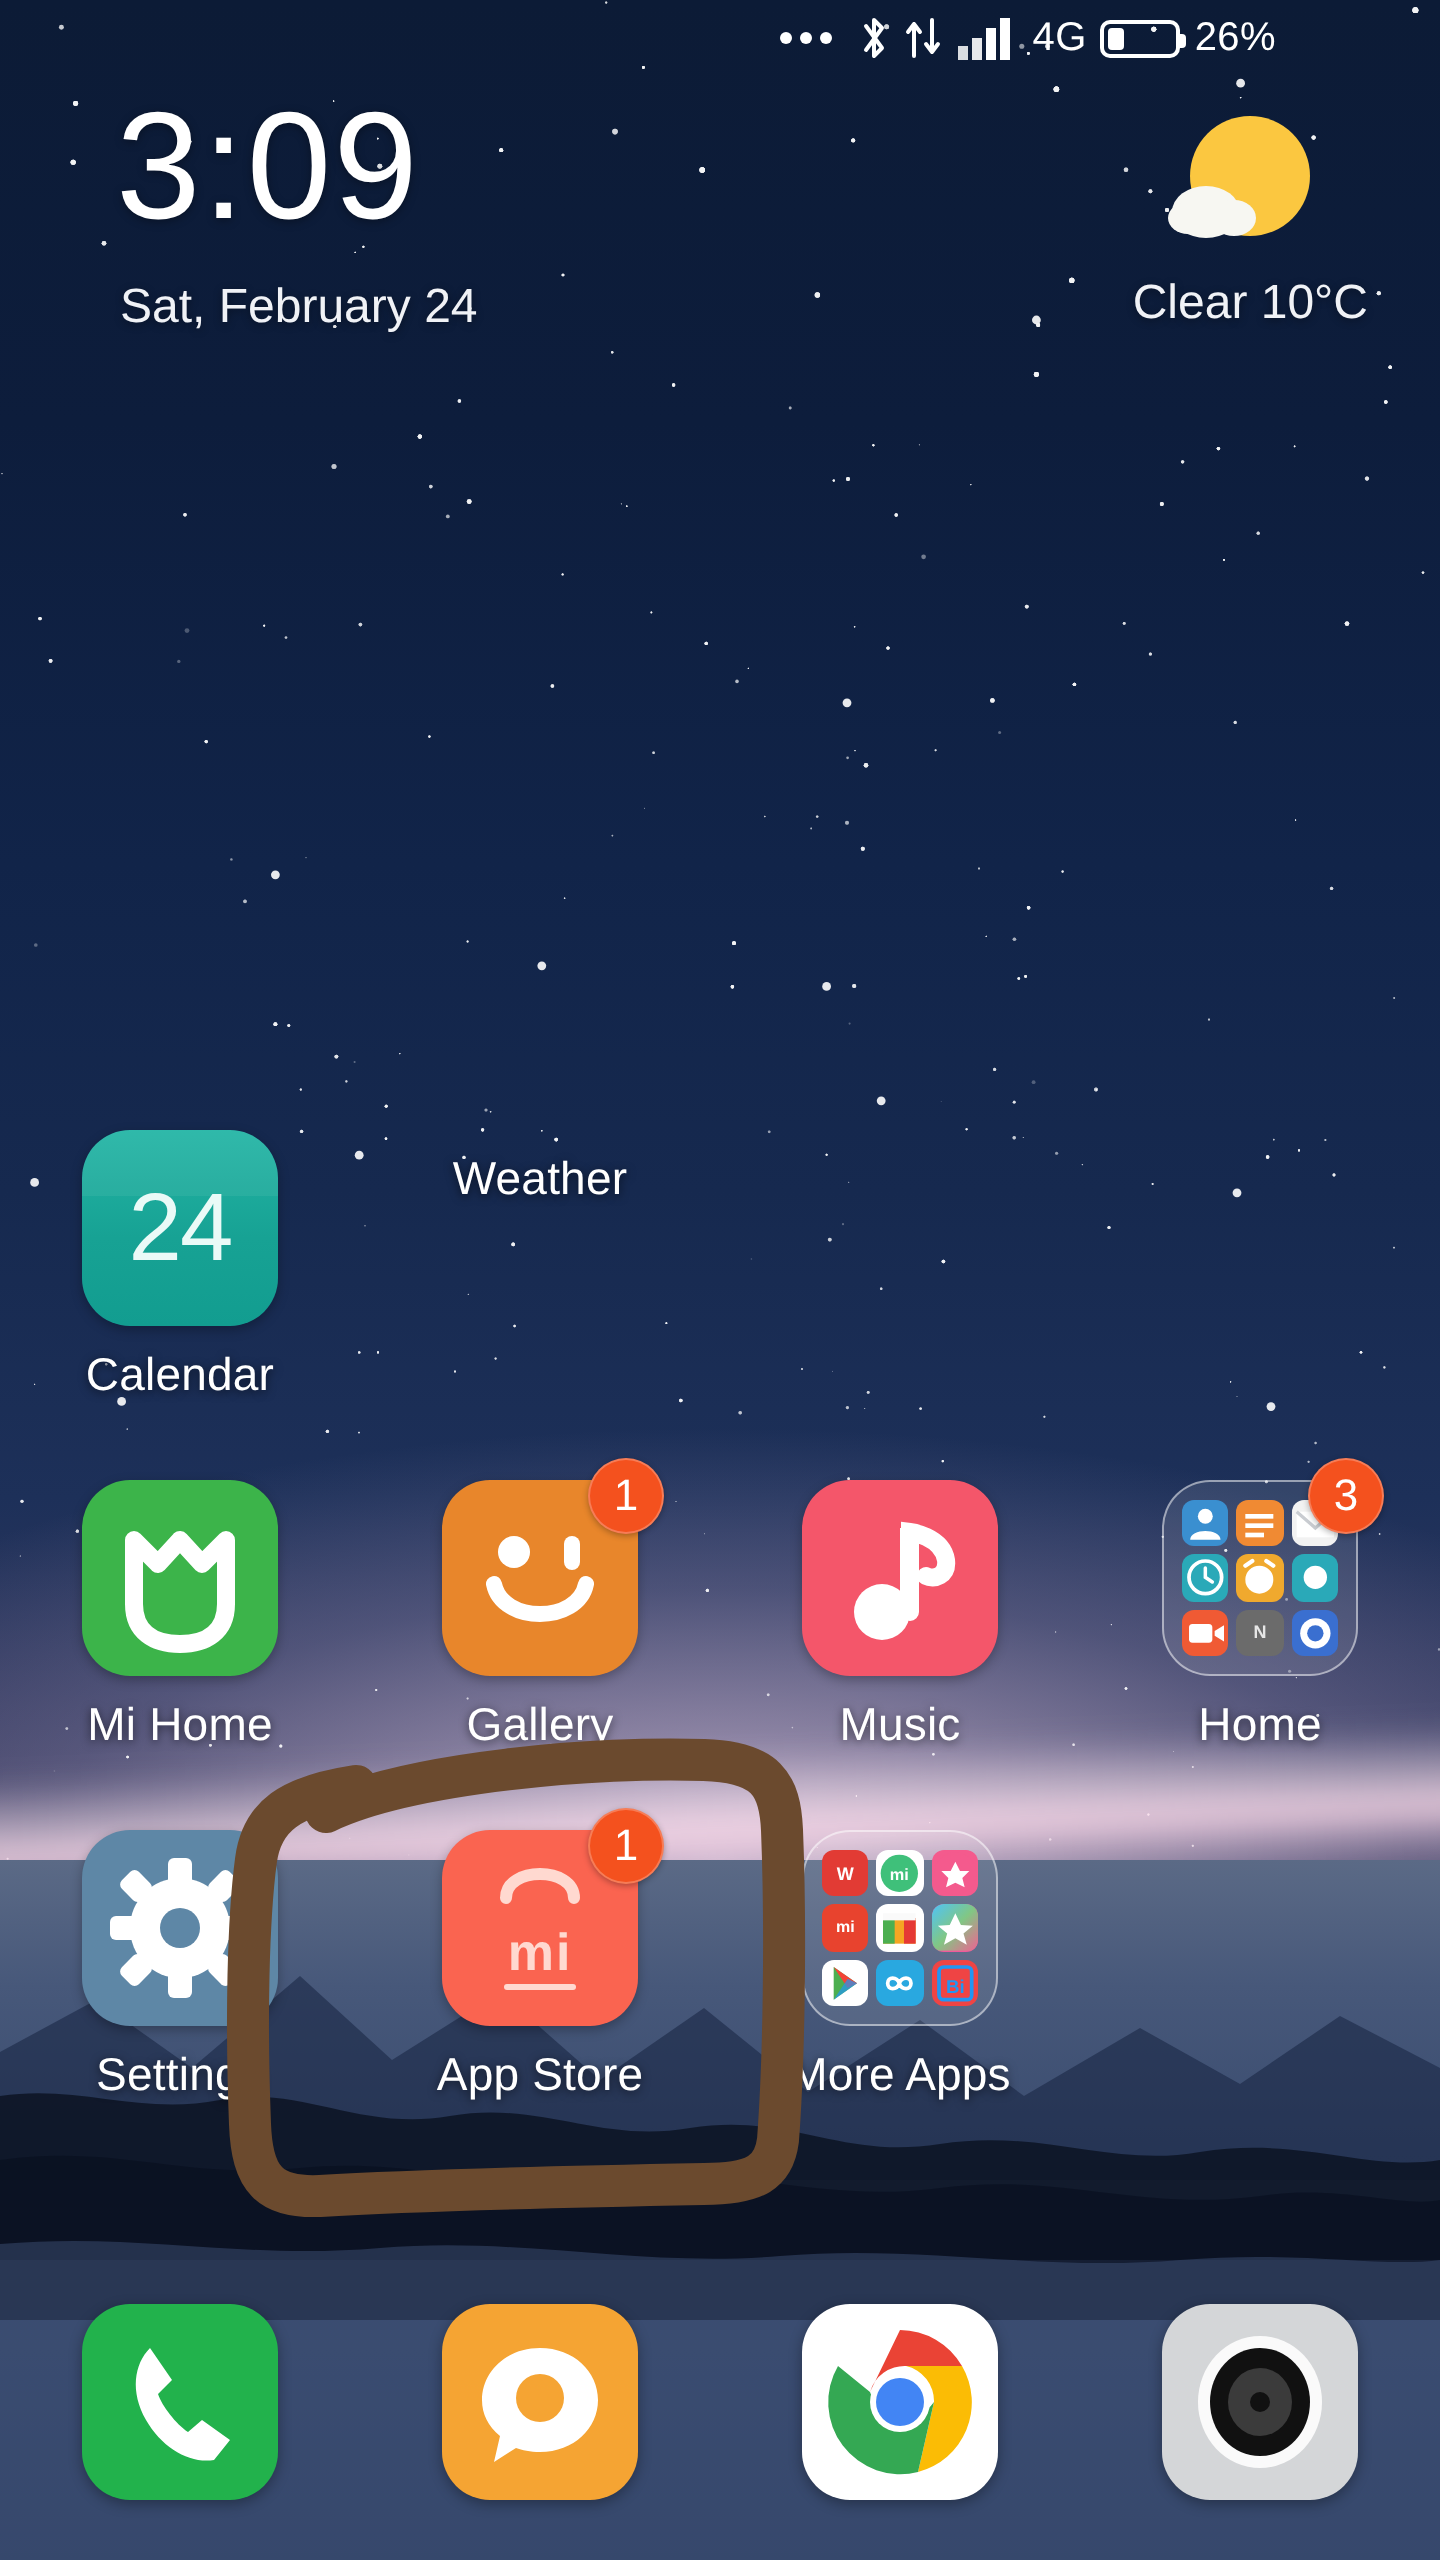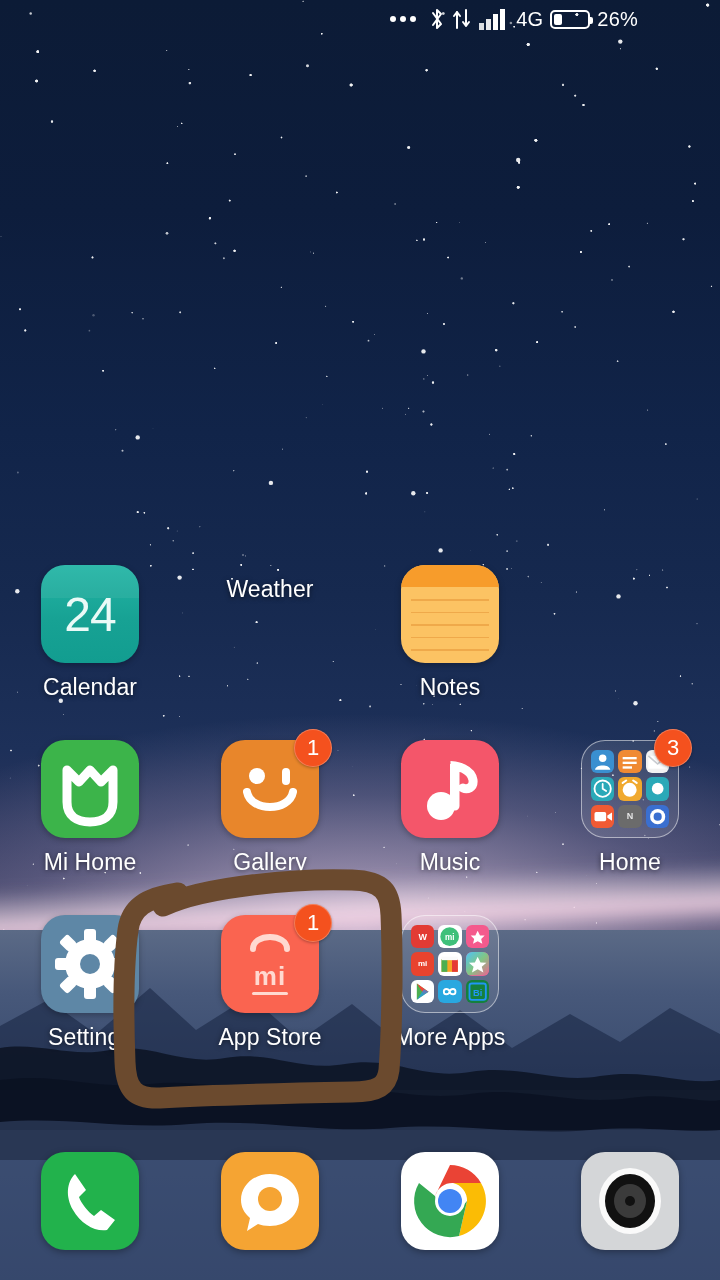--- a/index.html
+++ b/index.html
@@ -1585,20 +1585,33 @@
         <rect x="21" y="1" width="5" height="21" fill="#fff"></rect>
       </svg>
     </span>
     <span class="sb-text">4G</span>
     <span class="batt">
       <span class="batt-fill" id="batt-fill" style="width: 8px;"></span>
     </span>
     <span class="sb-text">26%</span>
   </div>
 
+  <div class="widget">
+    <div class="clock-time">3:09</div>
+    <div class="clock-date">Sat, February 24</div>
+    <div class="weather-ico">
+      <svg viewBox="0 0 84 72" width="84" height="72">
+        <circle cx="48" cy="32" r="30" fill="#fbc740"></circle>
+        <ellipse cx="26" cy="50" rx="17" ry="13" fill="#f7f7f2"></ellipse>
+        <ellipse cx="40" cy="53" rx="11" ry="9" fill="#f7f7f2"></ellipse>
+        <ellipse cx="17" cy="53" rx="10" ry="8" fill="#f7f7f2"></ellipse>
+      </svg>
+    </div>
+    <div class="weather-text">Clear  10°C</div>
+  </div>
 
   <div class="grid">
 
     <div class="row">
 
       <div class="cell">
         <div class="icon-wrap">
           <div class="icon" style="background:linear-gradient(180deg,#23b5a5 0%,#17a294 55%,#129d90 100%);">
             <div style="position:absolute;left:0;top:0;width:100%;height:34%;background:rgba(255,255,255,.06);"></div>
             <div style="position:absolute;inset:0;display:flex;align-items:center;justify-content:center;
@@ -1606,35 +1619,20 @@
           </div>
         </div>
         <div class="label">Calendar</div>
       </div>
 
       <div class="cell">
         <div class="label">Weather</div>
       </div>
 
 
-      <div class="cell">
-        <div class="icon-wrap">
-          <div class="icon" style="background:#fcc363;">
-            <div style="position:absolute;left:0;top:0;width:100%;height:22px;background:#f79c2b;"></div>
-            <div style="position:absolute;left:10px;top:34px;right:10px;">
-              <div style="height:1.5px;background:#efa94a;margin-bottom:11px;"></div>
-              <div style="height:1.5px;background:#efa94a;margin-bottom:11px;"></div>
-              <div style="height:1.5px;background:#efa94a;margin-bottom:11px;"></div>
-              <div style="height:1.5px;background:#efa94a;margin-bottom:11px;"></div>
-              <div style="height:1.5px;background:#efa94a;"></div>
-            </div>
-          </div>
-        </div>
-        <div class="label">Notes</div>
-      </div>
     </div>
 
     <div class="row">
 
       <div class="cell">
         <div class="icon-wrap">
           <div class="icon" style="background:#3cb44a;">
             <svg viewBox="0 0 98 98" width="98" height="98" style="position:absolute;left:0;top:0;">
               <path d="M26 30 L26 62 C26 76 36 82 49 82 C62 82 72 76 72 62 L72 30 L60 42 L49 30 L38 42 Z" fill="none" stroke="#ffffff" stroke-width="9" stroke-linejoin="round" stroke-linecap="round"></path>
             </svg>
@@ -1819,21 +1817,21 @@
                   <path d="M5 3 L15 10 L5 17 Z" fill="#4caf50"></path>
                   <path d="M5 3 L15 10 L11 12 Z" fill="#f44336"></path>
                   <path d="M5 17 L15 10 L11 8 Z" fill="#2196f3" opacity=".7"></path>
                 </svg>
               </span>
               <span class="mini" style="background:#29a8e0;">
                 <svg viewBox="0 0 20 20" width="100%" height="100%">
                   <path d="M5 10 C5 7 9 7 10 10 C11 13 15 13 15 10 C15 7 11 7 10 10 C9 13 5 13 5 10 Z" fill="none" stroke="#fff" stroke-width="1.6"></path>
                 </svg>
               </span>
-              <span class="mini" style="background:#15803d;">
+              <span class="mini" style="background:#ef4444;">
                 <svg viewBox="0 0 20 20" width="100%" height="100%">
                   <rect x="3" y="3" width="14" height="14" rx="2" fill="none" stroke="#2196f3" stroke-width="1.6"></rect>
                   <text x="10" y="14" font-size="8" fill="#2196f3" text-anchor="middle" font-family="sans-serif">Bi</text>
                 </svg>
               </span>
             </div>
         </div>
         <div class="label">More Apps</div>
       </div>
     </div>

